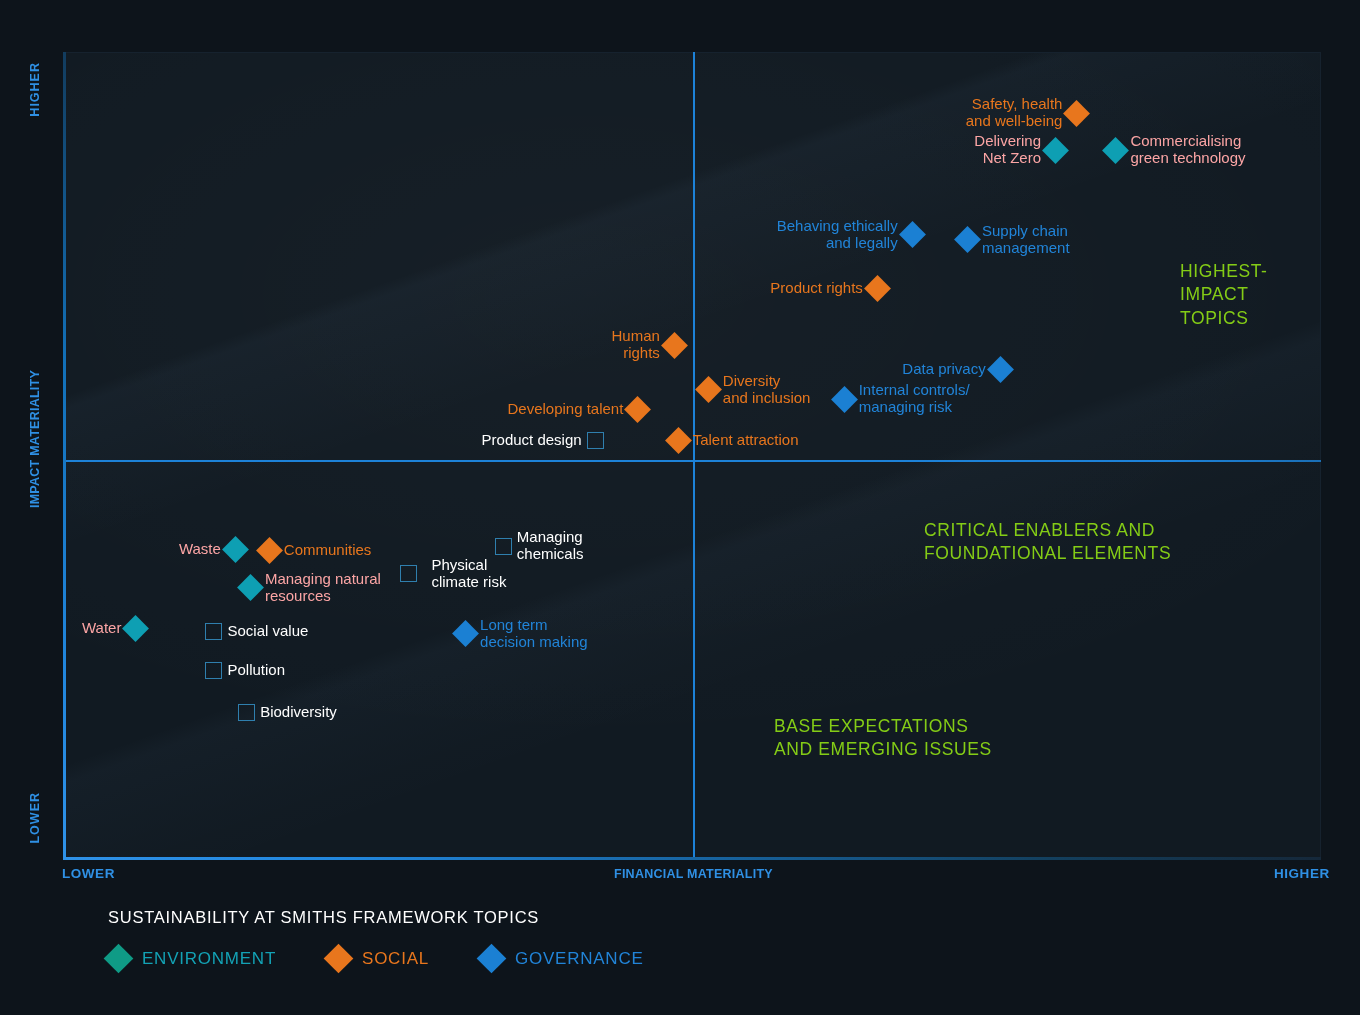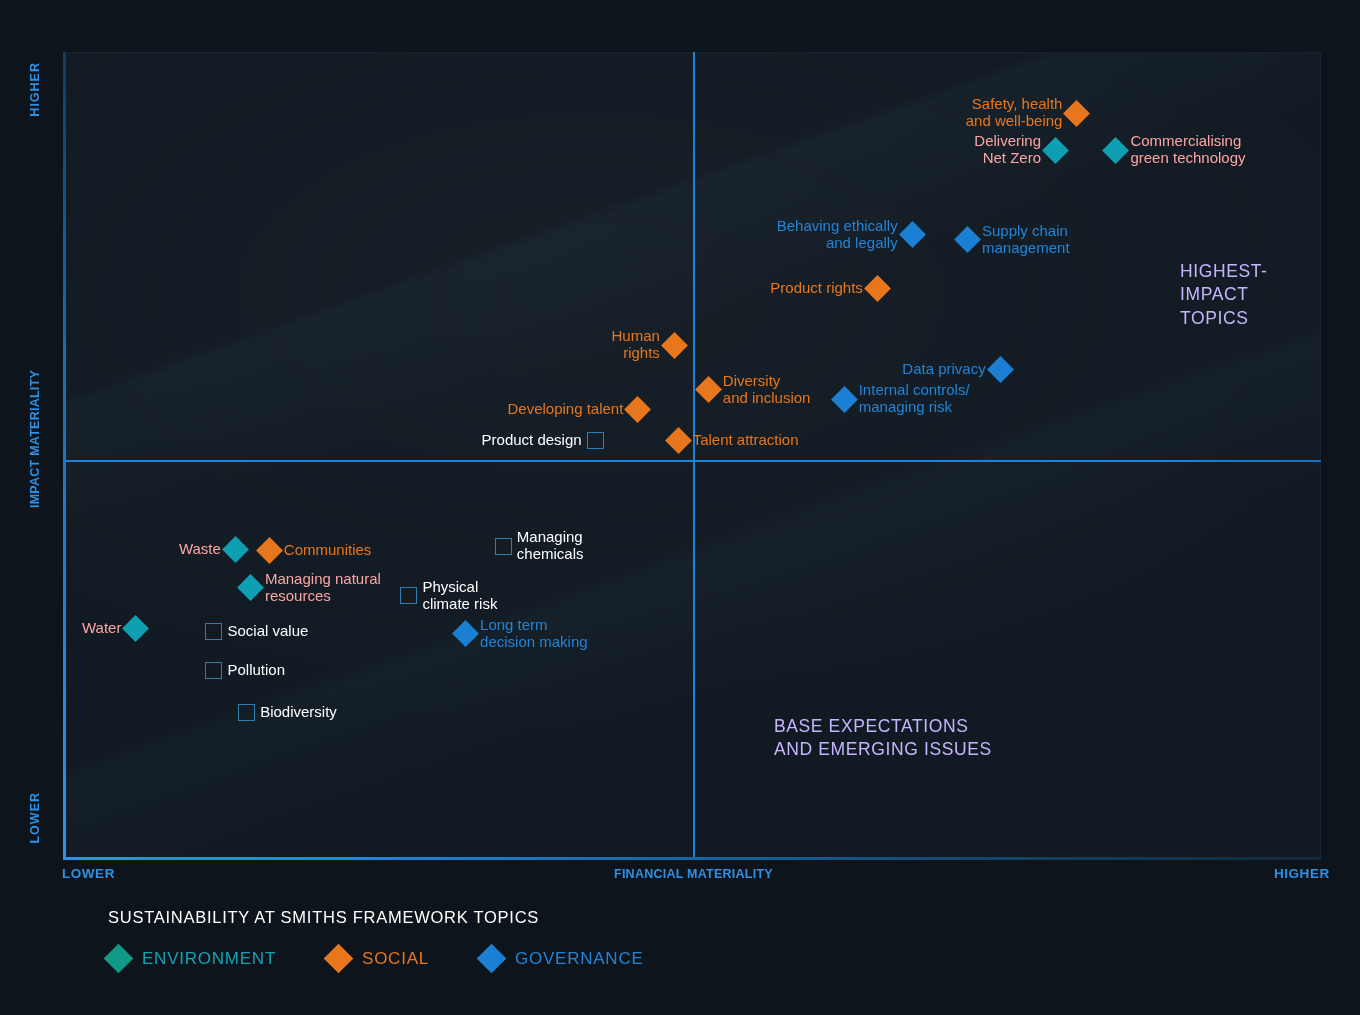--- a/index.html
+++ b/index.html
@@ -135,21 +135,21 @@
   .cap-x-main   { left: 614px; top: 867px; font-size: 12.5px; letter-spacing: 0.02em; }
   .cap-x-higher { left: 1274px; top: 866px; font-size: 13.5px; letter-spacing: 0.04em; }
 
   
   .quad-note {
     position: absolute;
     font-size: 17.5px;
     font-weight: 500;
     line-height: 1.33;
     letter-spacing: 0.035em;
-    color: #c4b5fd;
+    color: #84cc16;
     white-space: pre-line;
   }
   #note-highest  { left: 1180px; top: 260px; }
   #note-critical { left: 924px;  top: 519px; }
   #note-base     { left: 774px;  top: 715px; }
 
   
   .pt {
     position: absolute;
     display: flex;
@@ -233,20 +233,22 @@
   <div class="axis-cap cap-y-higher">HIGHER</div>
   <div class="axis-cap cap-y-main">IMPACT MATERIALITY</div>
   <div class="axis-cap cap-y-lower">LOWER</div>
   <div class="axis-cap cap-x-lower">LOWER</div>
   <div class="axis-cap cap-x-main">FINANCIAL MATERIALITY</div>
   <div class="axis-cap cap-x-higher">HIGHER</div>
 
   <div class="quad-note" id="note-highest">HIGHEST-
 IMPACT
 TOPICS</div>
+  <div class="quad-note" id="note-critical">CRITICAL ENABLERS AND
+FOUNDATIONAL ELEMENTS</div>
   <div class="quad-note" id="note-base">BASE EXPECTATIONS
 AND EMERGING ISSUES</div>
 
   <div id="points-layer">
       <div class="pt left" style="position: absolute; left: 965.714px; top: 80.1985px; margin-top: 16px;"><span class="lbl txt-soc">Safety, health
 and well-being</span><span class="mk soc"></span></div>
       <div class="pt left" style="position: absolute; left: 974.359px; top: 133.395px;"><span class="lbl txt-env">Delivering
 Net Zero</span><span class="mk env"></span></div>
       <div class="pt right" style="position: absolute; left: 1106.45px; top: 133.395px;"><span class="mk env"></span><span class="lbl txt-env">Commercialising
 green technology</span></div>
@@ -262,21 +264,21 @@
 and inclusion</span></div>
       <div class="pt right" style="position: absolute; left: 834.718px; top: 382.449px;"><span class="mk gov"></span><span class="lbl txt-gov">Internal controls/
 managing risk</span></div>
       <div class="pt left" style="position: absolute; left: 507.484px; top: 399.558px;"><span class="lbl txt-soc">Developing talent</span><span class="mk soc"></span></div>
       <div class="pt left" style="position: absolute; left: 481.556px; top: 431.992px;"><span class="lbl txt-wht">Product design</span><span class="mk sq"></span></div>
       <div class="pt right" style="position: absolute; left: 668.662px; top: 430.992px;"><span class="mk soc"></span><span class="lbl txt-soc">Talent attraction</span></div>
       <div class="pt left" style="position: absolute; left: 178.893px; top: 540px; justify-content: flex-end;"><span class="lbl txt-env">Waste</span><span class="mk env"></span></div>
       <div class="pt right" style="position: absolute; left: 259.812px; top: 540.608px;"><span class="mk soc"></span><span class="lbl txt-soc">Communities</span></div>
       <div class="pt right" style="position: absolute; left: 494.8px; top: 529.14px;"><span class="mk sq"></span><span class="lbl txt-wht">Managing
 chemicals</span></div>
-      <div class="pt right" style="position: absolute; left: 400.45px; top: 579px;"><span class="mk sq"></span><span class="lbl txt-wht">Physical
+      <div class="pt right" style="position: absolute; left: 400.45px; top: 557px; gap: 9px;"><span class="mk sq"></span><span class="lbl txt-wht">Physical
 climate risk</span></div>
       <div class="pt right" style="position: absolute; left: 240.942px; top: 571.053px;"><span class="mk env"></span><span class="lbl txt-env">Managing natural
 resources</span></div>
       <div class="pt left" style="position: absolute; left: 82.0109px; top: 618.79px;"><span class="lbl txt-env">Water</span><span class="mk env"></span></div>
       <div class="pt right" style="position: absolute; left: 205.46px; top: 623.014px;"><span class="mk sq"></span><span class="lbl txt-wht">Social value</span></div>
       <div class="pt right" style="position: absolute; left: 456.06px; top: 616.995px;"><span class="mk gov"></span><span class="lbl txt-gov">Long term
 decision making</span></div>
       <div class="pt right" style="position: absolute; left: 205.46px; top: 661.702px;"><span class="mk sq"></span><span class="lbl txt-wht">Pollution</span></div>
       <div class="pt right" style="position: absolute; left: 238.168px; top: 704.42px;"><span class="mk sq"></span><span class="lbl txt-wht">Biodiversity</span></div>
     </div>

